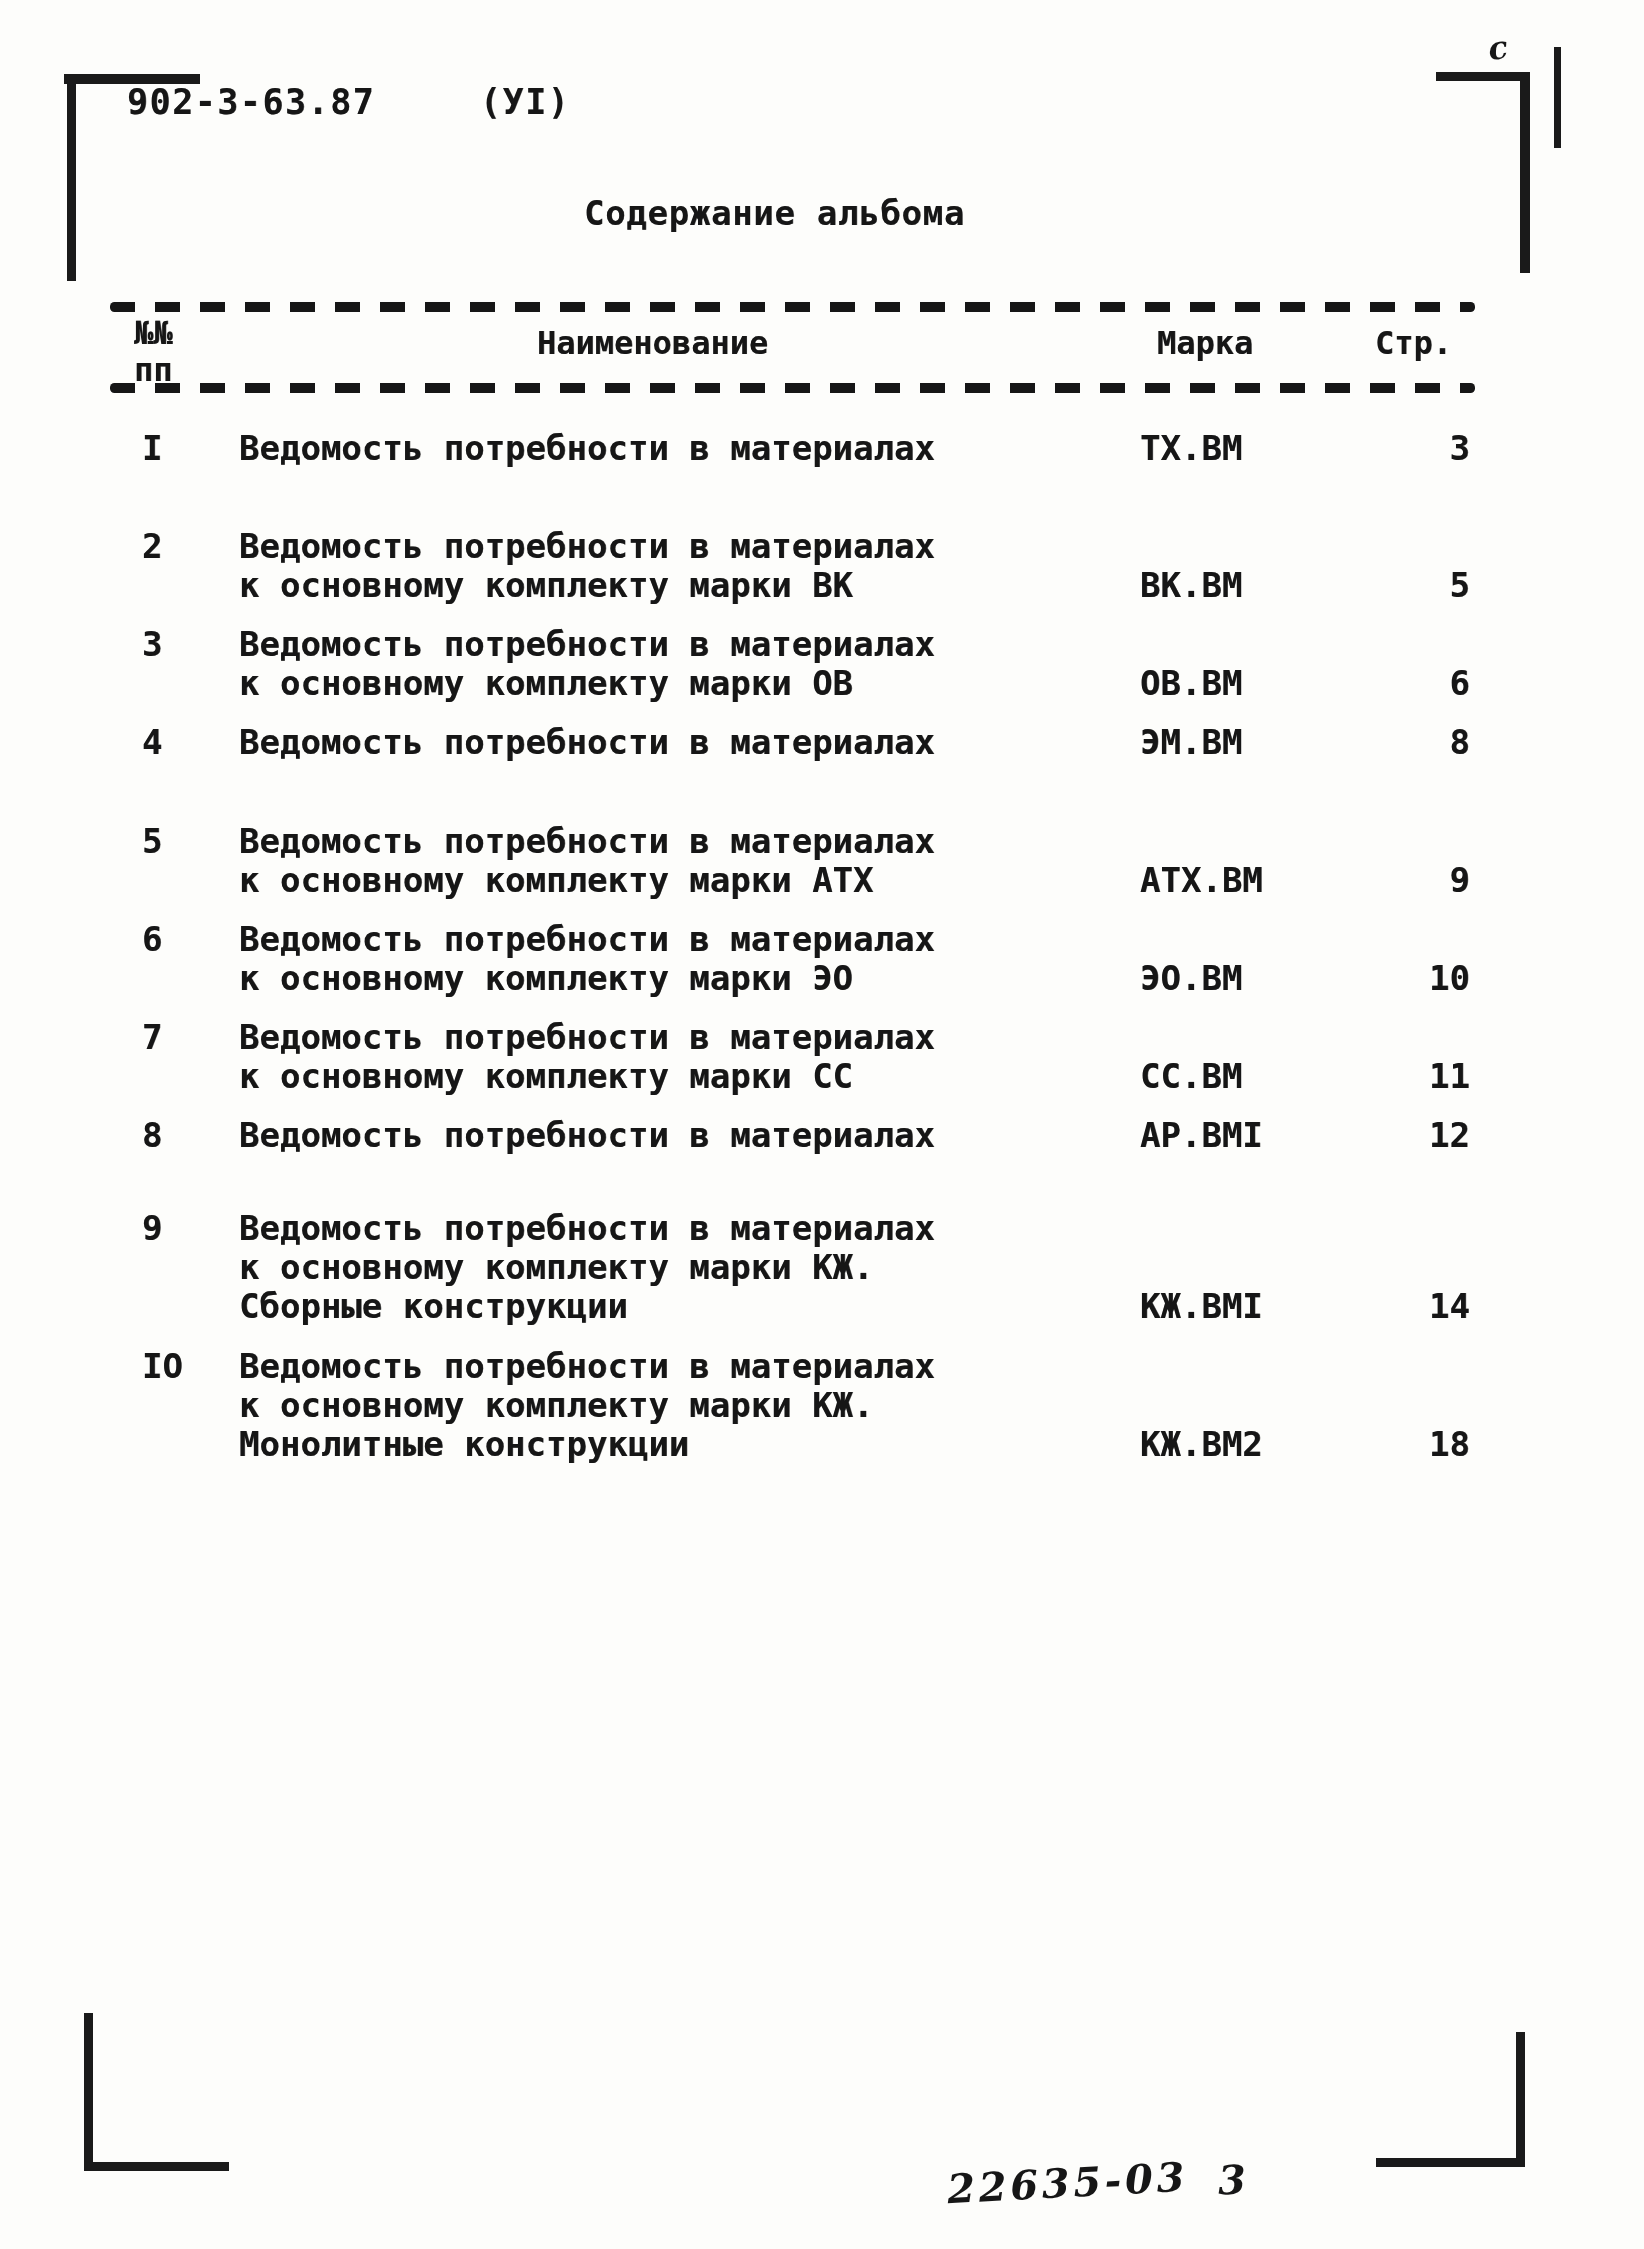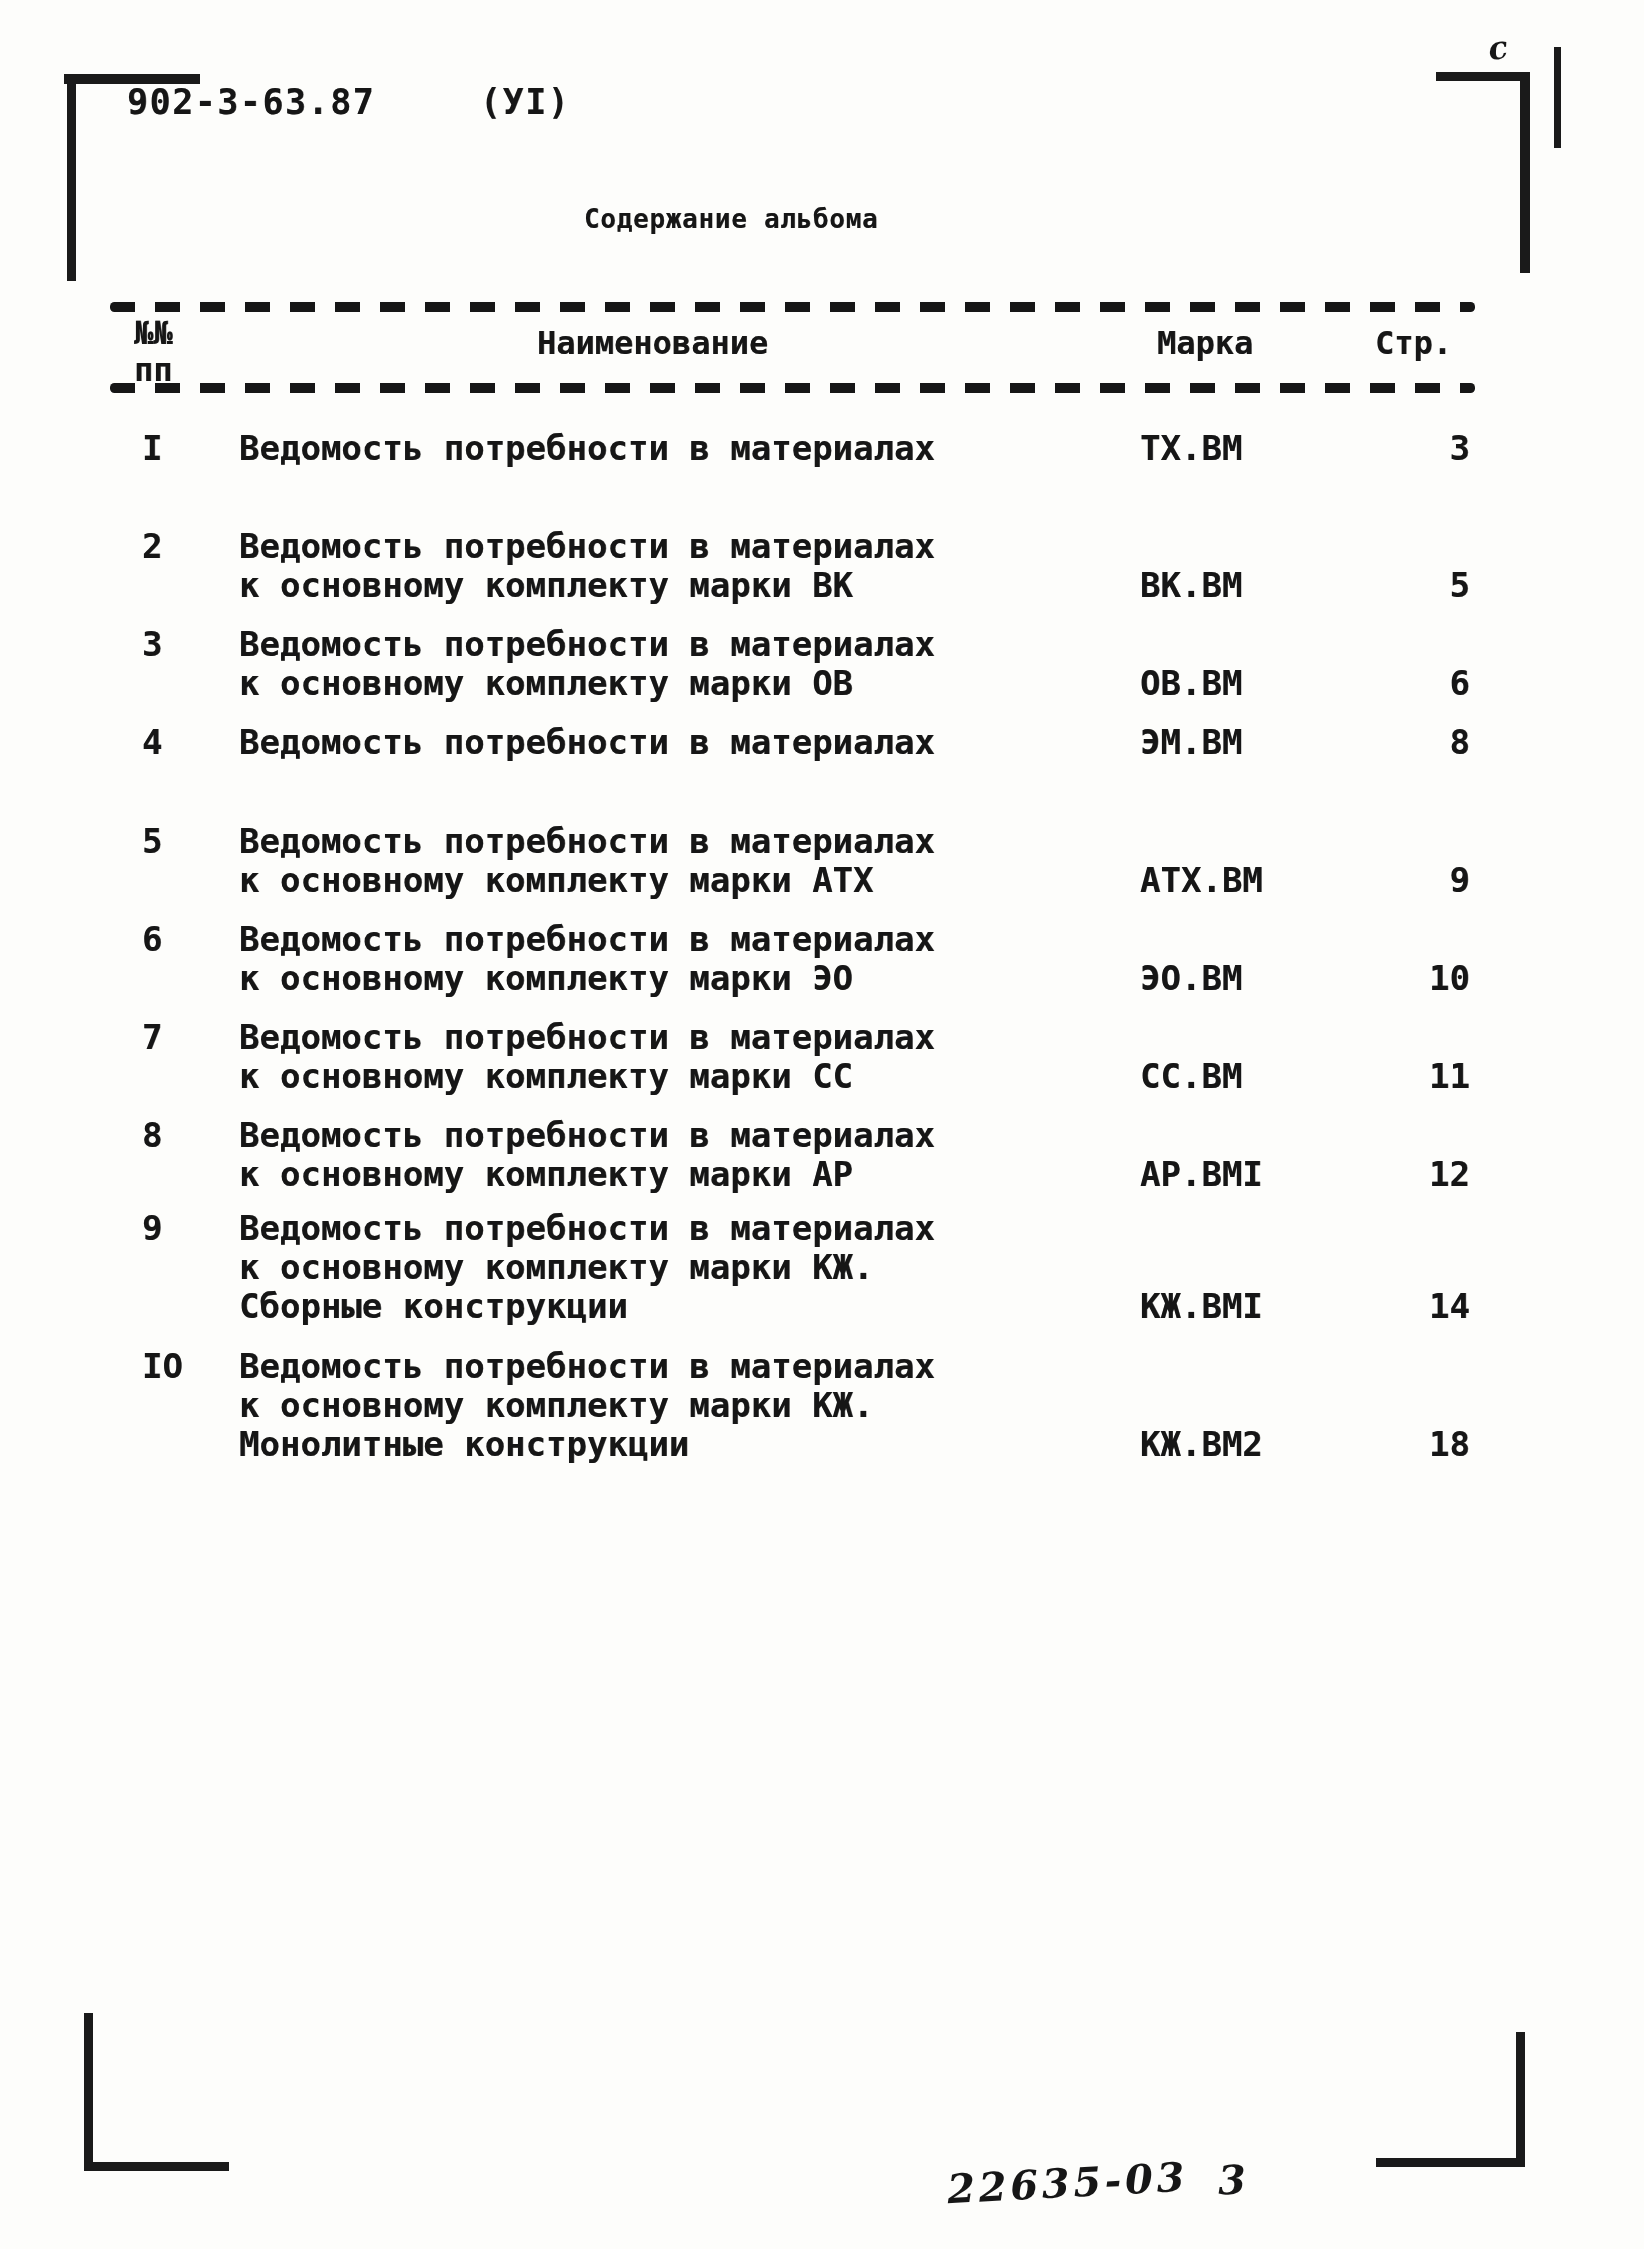--- a/index.html
+++ b/index.html
@@ -9,21 +9,21 @@
     background:#fdfdfb;
     font-family:"DejaVu Sans Mono","Liberation Mono",monospace;
     color:#161616;
     overflow:hidden;
   }
   .ink { background:#1a1a1a; position:absolute; }
   .typed { font-weight:bold; text-shadow:0.4px 0.4px 0 rgba(20,20,20,0.55);margin-left:20px; }
 
   .doc-number { position:absolute; left:107px; top:82px; font-size:35px; letter-spacing:1.5px; }
   .doc-suffix { position:absolute; left:460px; top:82px; font-size:35px; letter-spacing:1.5px; }
-  .album-title { position:absolute; left:564px; top:204px; font-size:26px; letter-spacing:0.7px; }
+  .album-title { position:absolute; left:564px; top:193px; font-size:34px; letter-spacing:0.7px; }
 
   .dash-line {
     position:absolute; left:110px; width:1365px; height:9.5px;
     background:repeating-linear-gradient(to right,#161616 0 25px,transparent 25px 45px);
     border-radius:4.4px;
   }
   .dash-top { top:302px; }
   .dash-bottom { top:383px; }
 
   .hdr { position:absolute; font-size:32px; }
@@ -163,21 +163,20 @@
 
     </div>
     <div class="c-mark">СС.ВМ</div>
     <div class="c-page">11</div>
   </div>
 
   <div class="row r8 typed">
     <div class="c-num">8</div>
     <div class="c-name">
       <div>Ведомость потребности в материалах</div>
-      <div>к основному комплекту марки АР</div>
 
     </div>
     <div class="c-mark">АР.ВМI</div>
     <div class="c-page">12</div>
   </div>
 
   <div class="row r9 typed">
     <div class="c-num">9</div>
     <div class="c-name">
       <div>Ведомость потребности в материалах</div>

